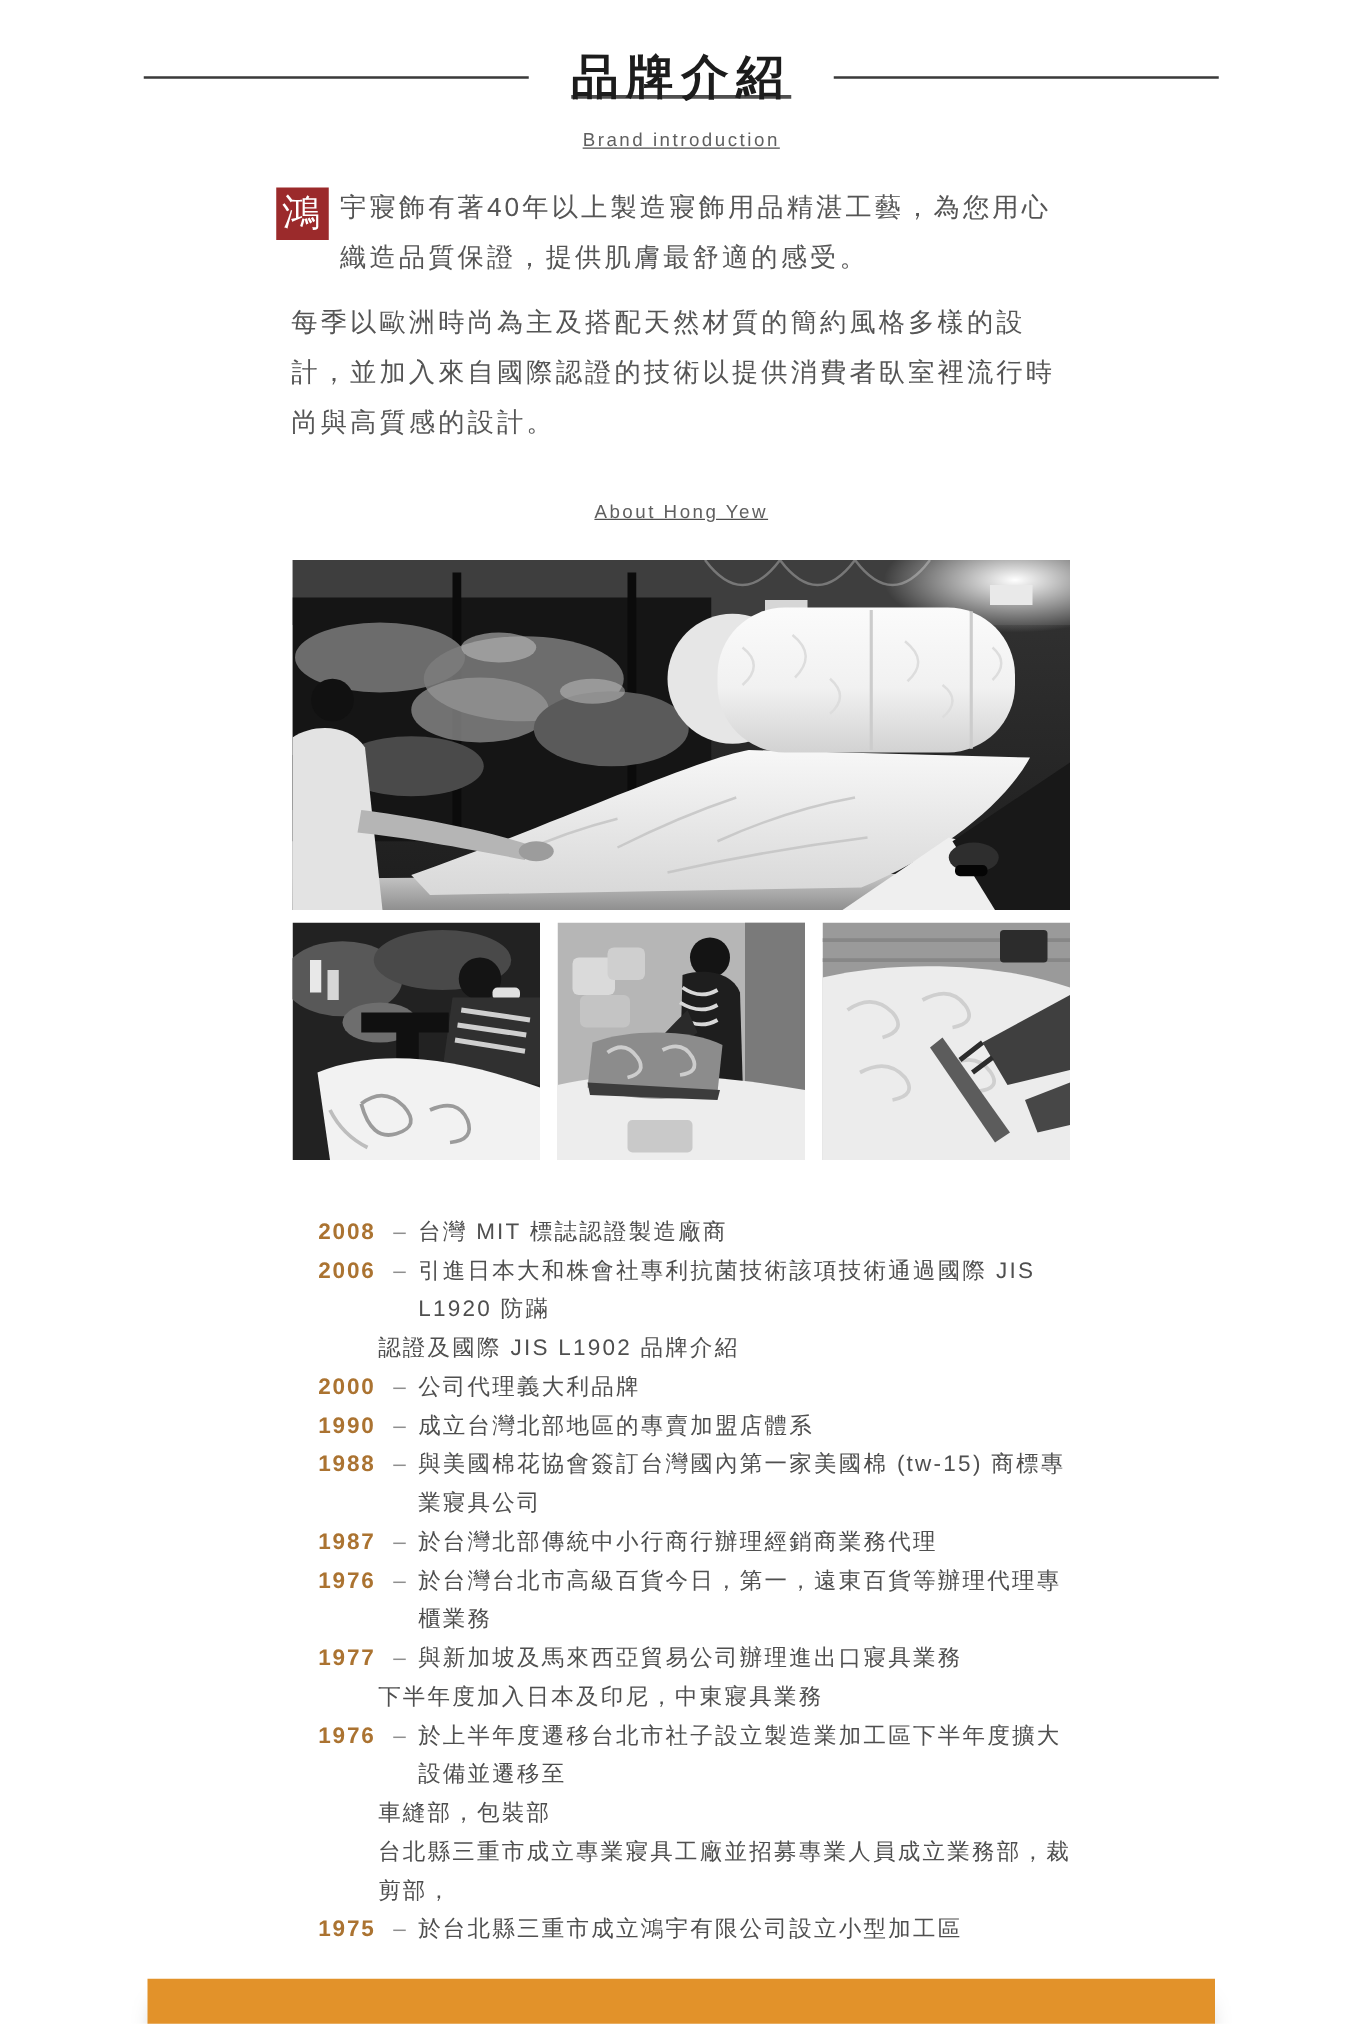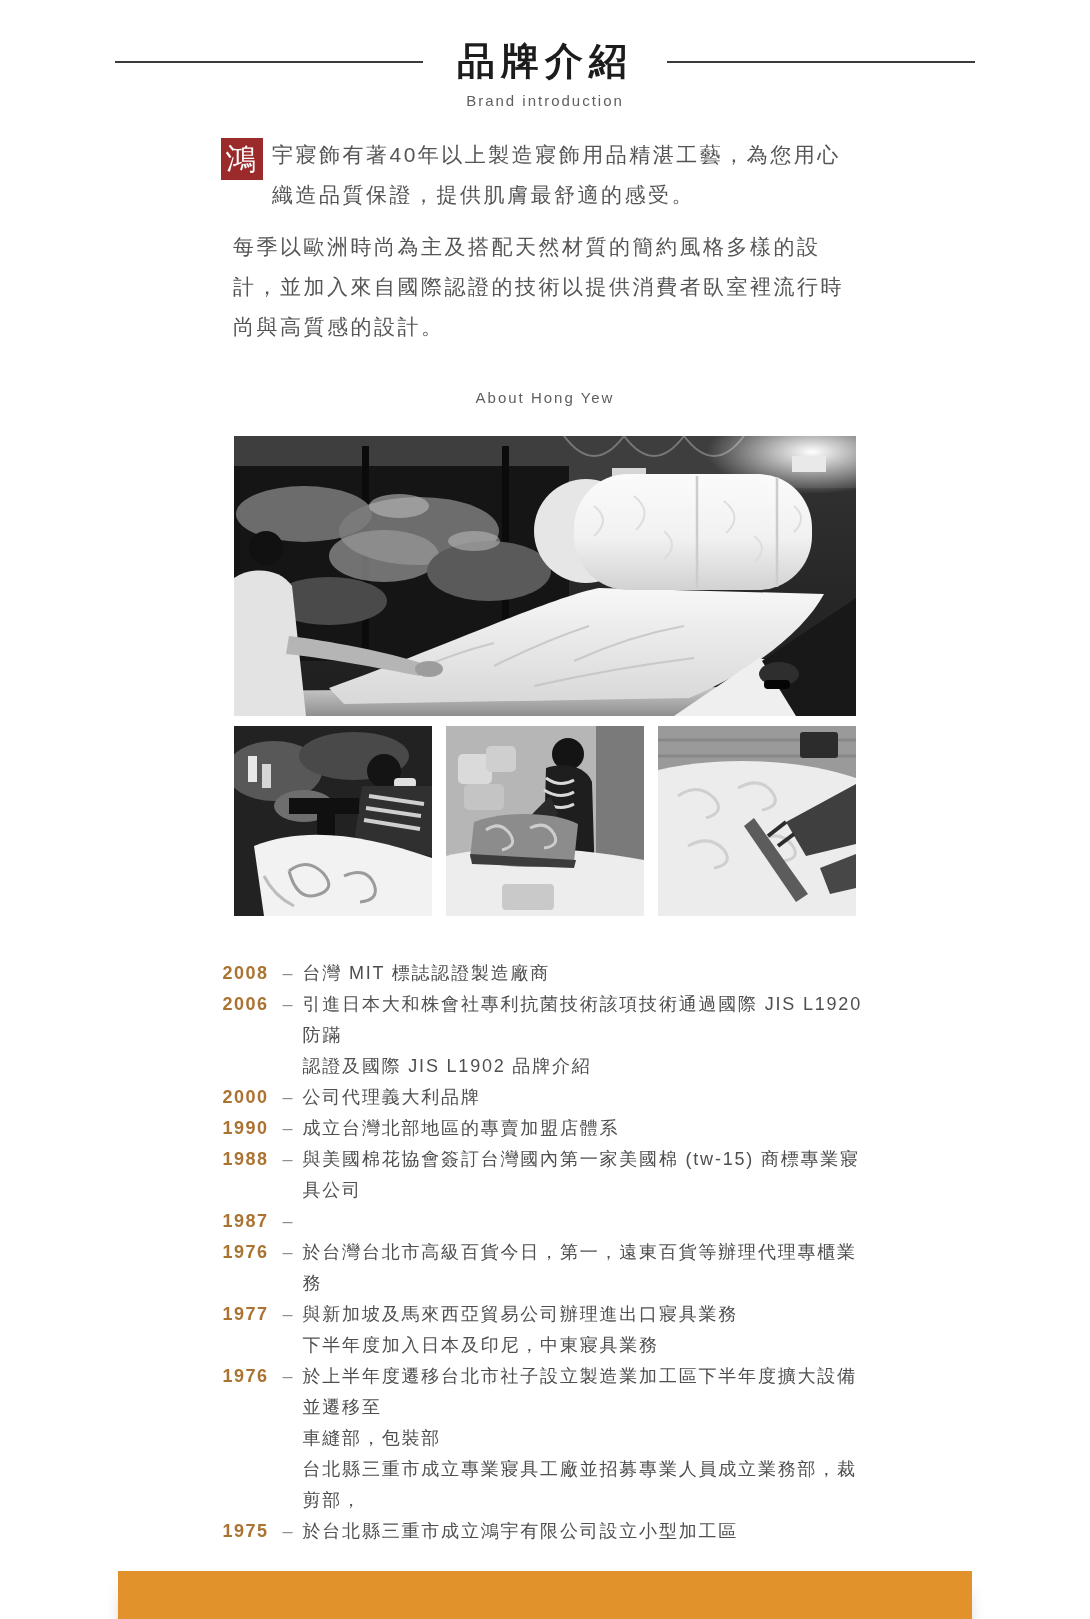--- a/index.html
+++ b/index.html
@@ -5,30 +5,30 @@
   * { margin:0; padding:0; box-sizing:border-box; }
   html,body { background:#ffffff; }
   body {
     width:1090px; height:1619px; overflow:hidden;
     font-family:"Liberation Sans","DejaVu Sans",sans-serif;
     color:#4f4f4f;
   }
   .page { width:1090px; padding-top:36px; }
 
   
-  .sec-header { width:860px; margin:0 auto; }
+  .sec-header { width:860px; margin:0 auto;text-decoration:underline; }
   .sec-header .row { display:flex; align-items:center; }
   .hline { flex:1; height:2px; background:#3a3a3a; }
   .sec-title {
     padding:0 34px; font-size:38px; font-weight:700;
     letter-spacing:6px; color:#1c1c1c; white-space:nowrap;
   }
   .sec-sub {
     text-align:center; font-size:15px; color:#5f5f5f;
-    letter-spacing:2px; margin-top:5px;
+    letter-spacing:2px; margin-top:17px;
   }
 
   
   .intro { width:648px; margin:26px auto 0; font-size:21px; line-height:40px;
            letter-spacing:2.5px; color:#555555; }
   .intro p { margin:12px; }
   .dropcap {
     float:left; width:42px; height:42px; background:#9b2a2b;
     color:#ffffff; font-size:30px; line-height:42px; text-align:center;
     margin:3px 9px 0 0; font-weight:400;
@@ -38,21 +38,21 @@
   .photos { width:622px; margin:30px auto 0; }
   .photo-lg { width:622px; height:280px; display:block; }
   .photo-row { display:flex; gap:14px; margin-top:10px; }
   .photo-sm { width:198px; height:190px; display:block; }
   svg { display:block; }
 
   
   .timeline { width:645px; margin:42px auto 0; font-size:18px; line-height:31px;
               letter-spacing:1.8px; color:#4f4f4f; }
   .tl-row { display:flex; align-items:flex-start; }
-  .tl-year { width:52px; flex:none; font-weight:700; color:#ab7331; letter-spacing:1.5px; }
+  .tl-year { width:52px; flex:none; font-weight:700; color:#ab7331; letter-spacing:1.5px;margin-left:32px; }
   .tl-dash { width:28px; flex:none; text-align:center; color:#8f8f8f; }
   .tl-text { flex:1; }
   .tl-cont { margin-left:80px; }
 
   
   .banner {
     width:854px; height:104px; margin:24px auto 0; background:#e2922a;
     display:flex; flex-direction:column; justify-content:center;
     box-shadow:0 14px 18px -8px rgba(0,0,0,0.35);
   }
@@ -226,20 +226,21 @@
 
     <div class="tl-row">
       <span class="tl-year">1988</span>
       <span class="tl-dash">–</span>
       <span class="tl-text">與美國棉花協會簽訂台灣國內第一家美國棉 (tw-15) 商標專業寢具公司</span>
     </div>
 
     <div class="tl-row">
       <span class="tl-year">1987</span>
       <span class="tl-dash">–</span>
+      <span class="tl-text">於台灣北部傳統中小行商行辦理經銷商業務代理</span>
     </div>
 
     <div class="tl-row">
       <span class="tl-year">1976</span>
       <span class="tl-dash">–</span>
       <span class="tl-text">於台灣台北市高級百貨今日，第一，遠東百貨等辦理代理專櫃業務</span>
     </div>
 
     <div class="tl-row">
       <span class="tl-year">1977</span>

